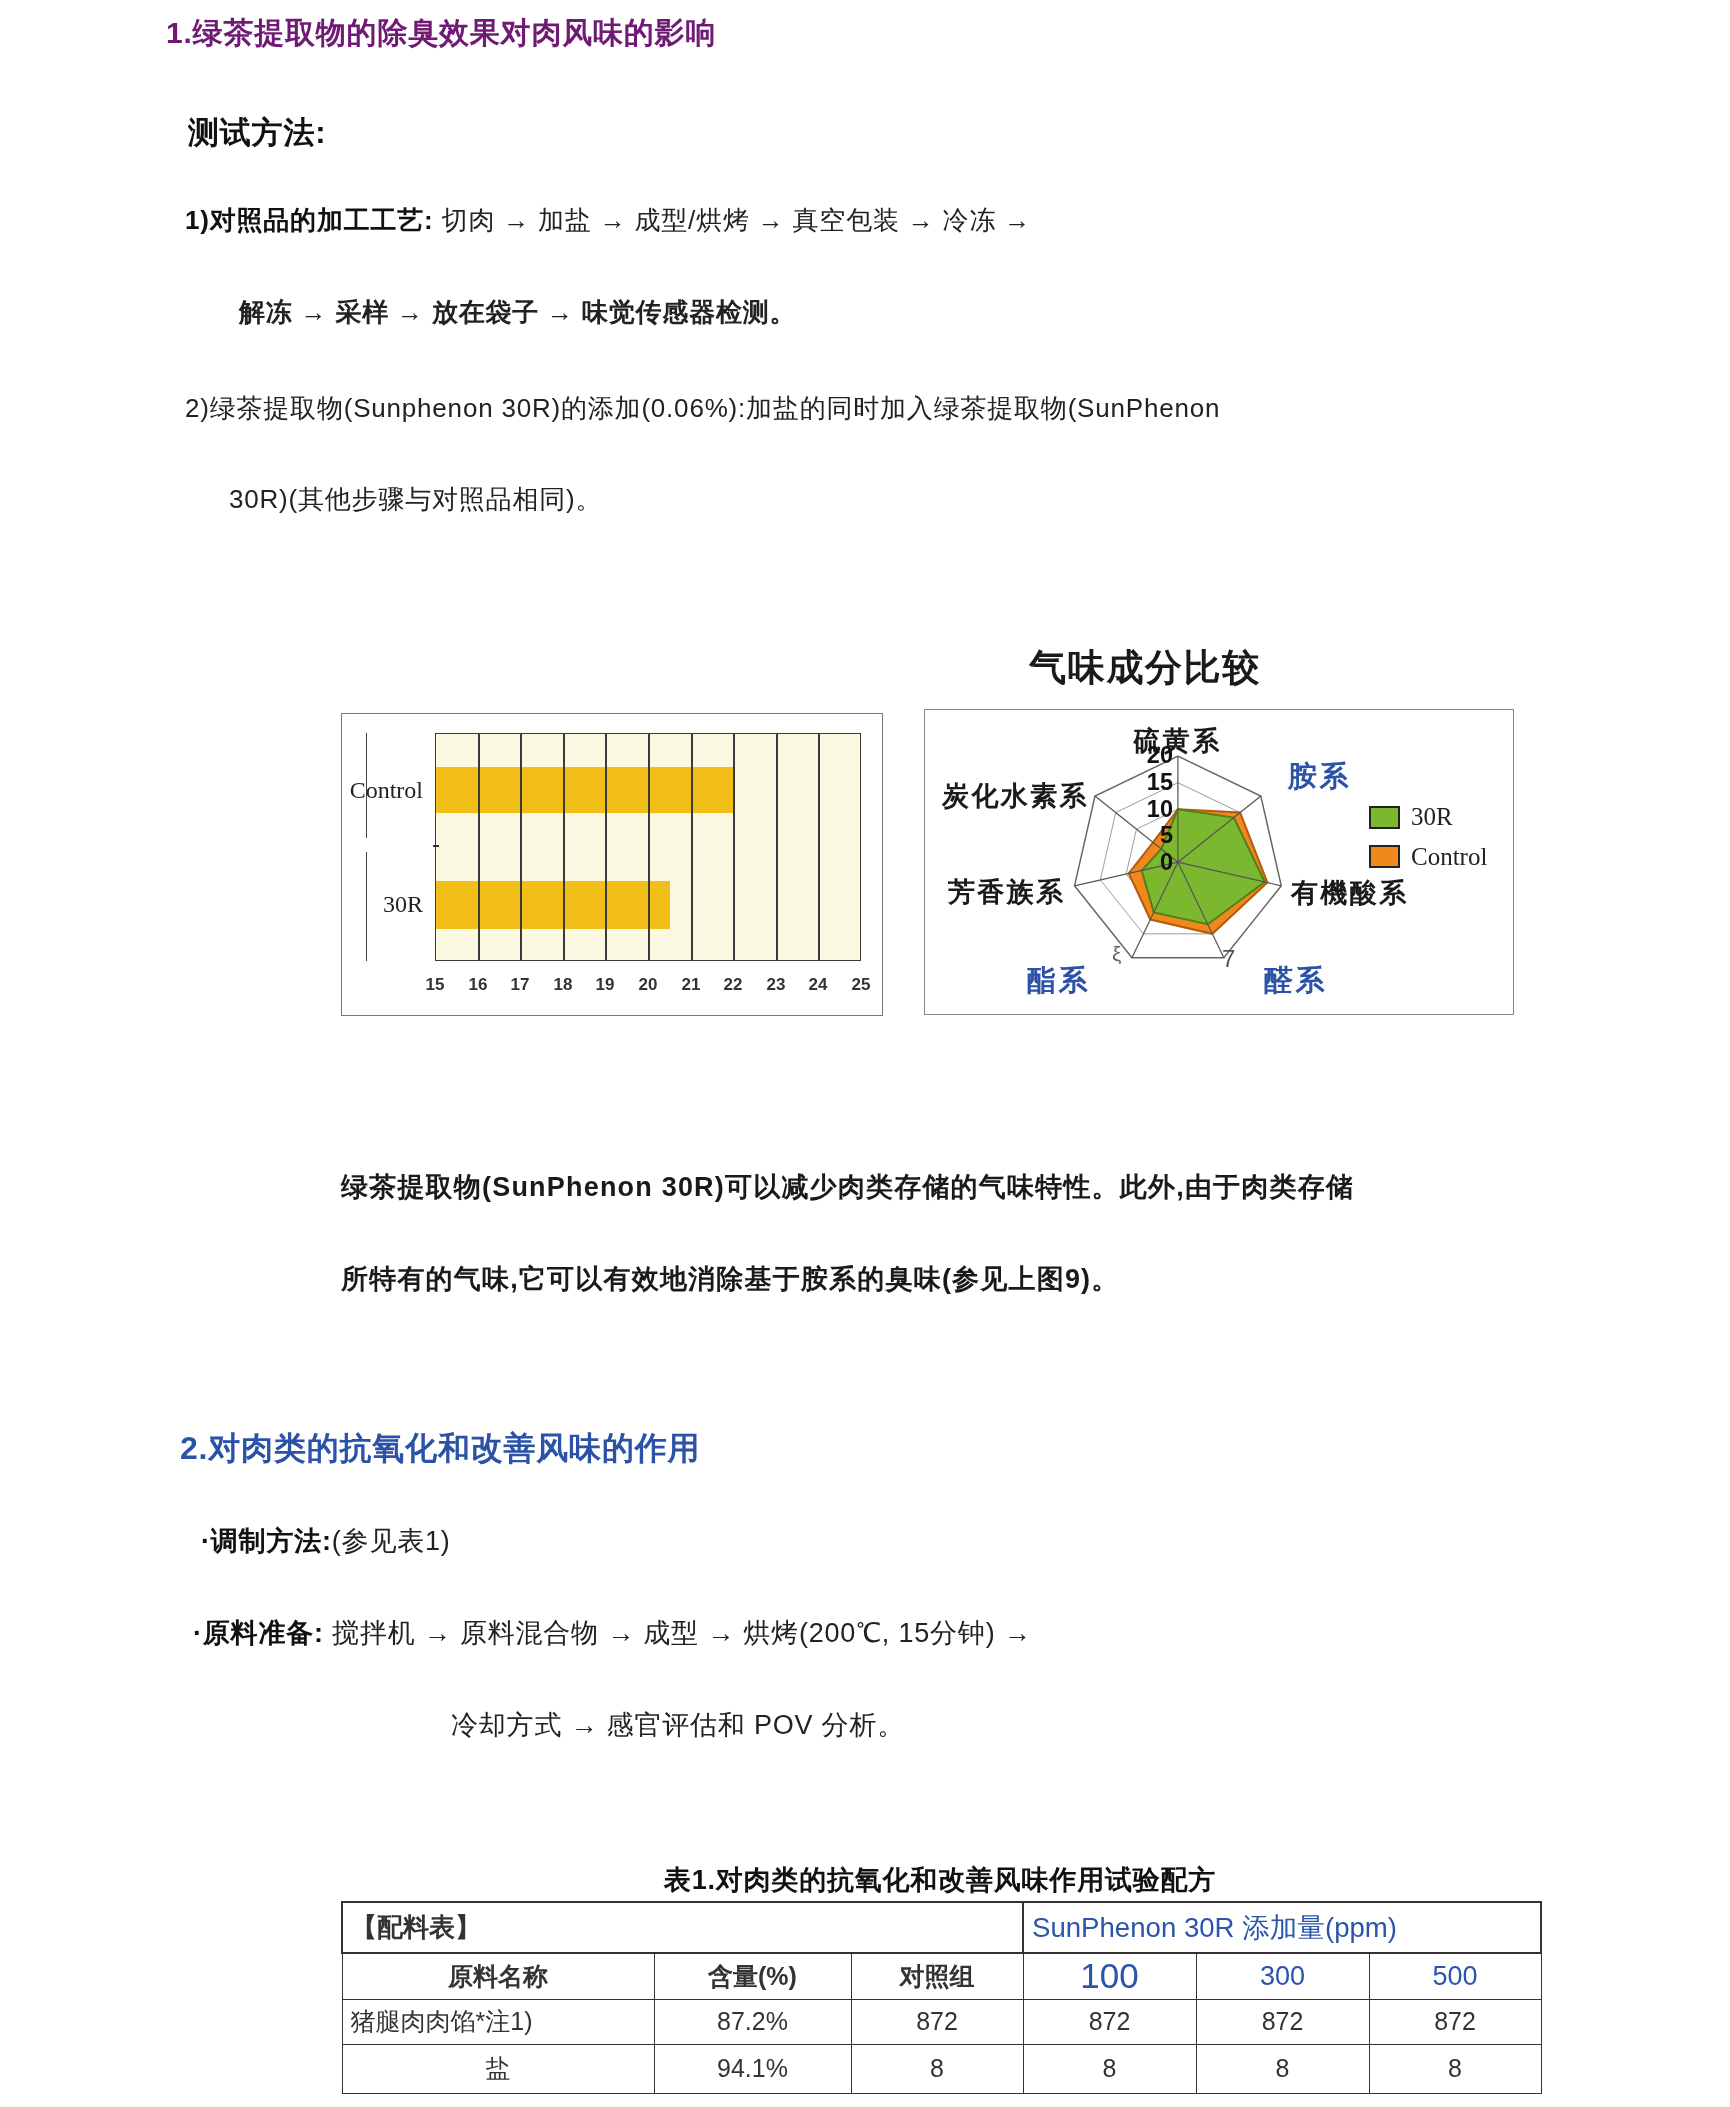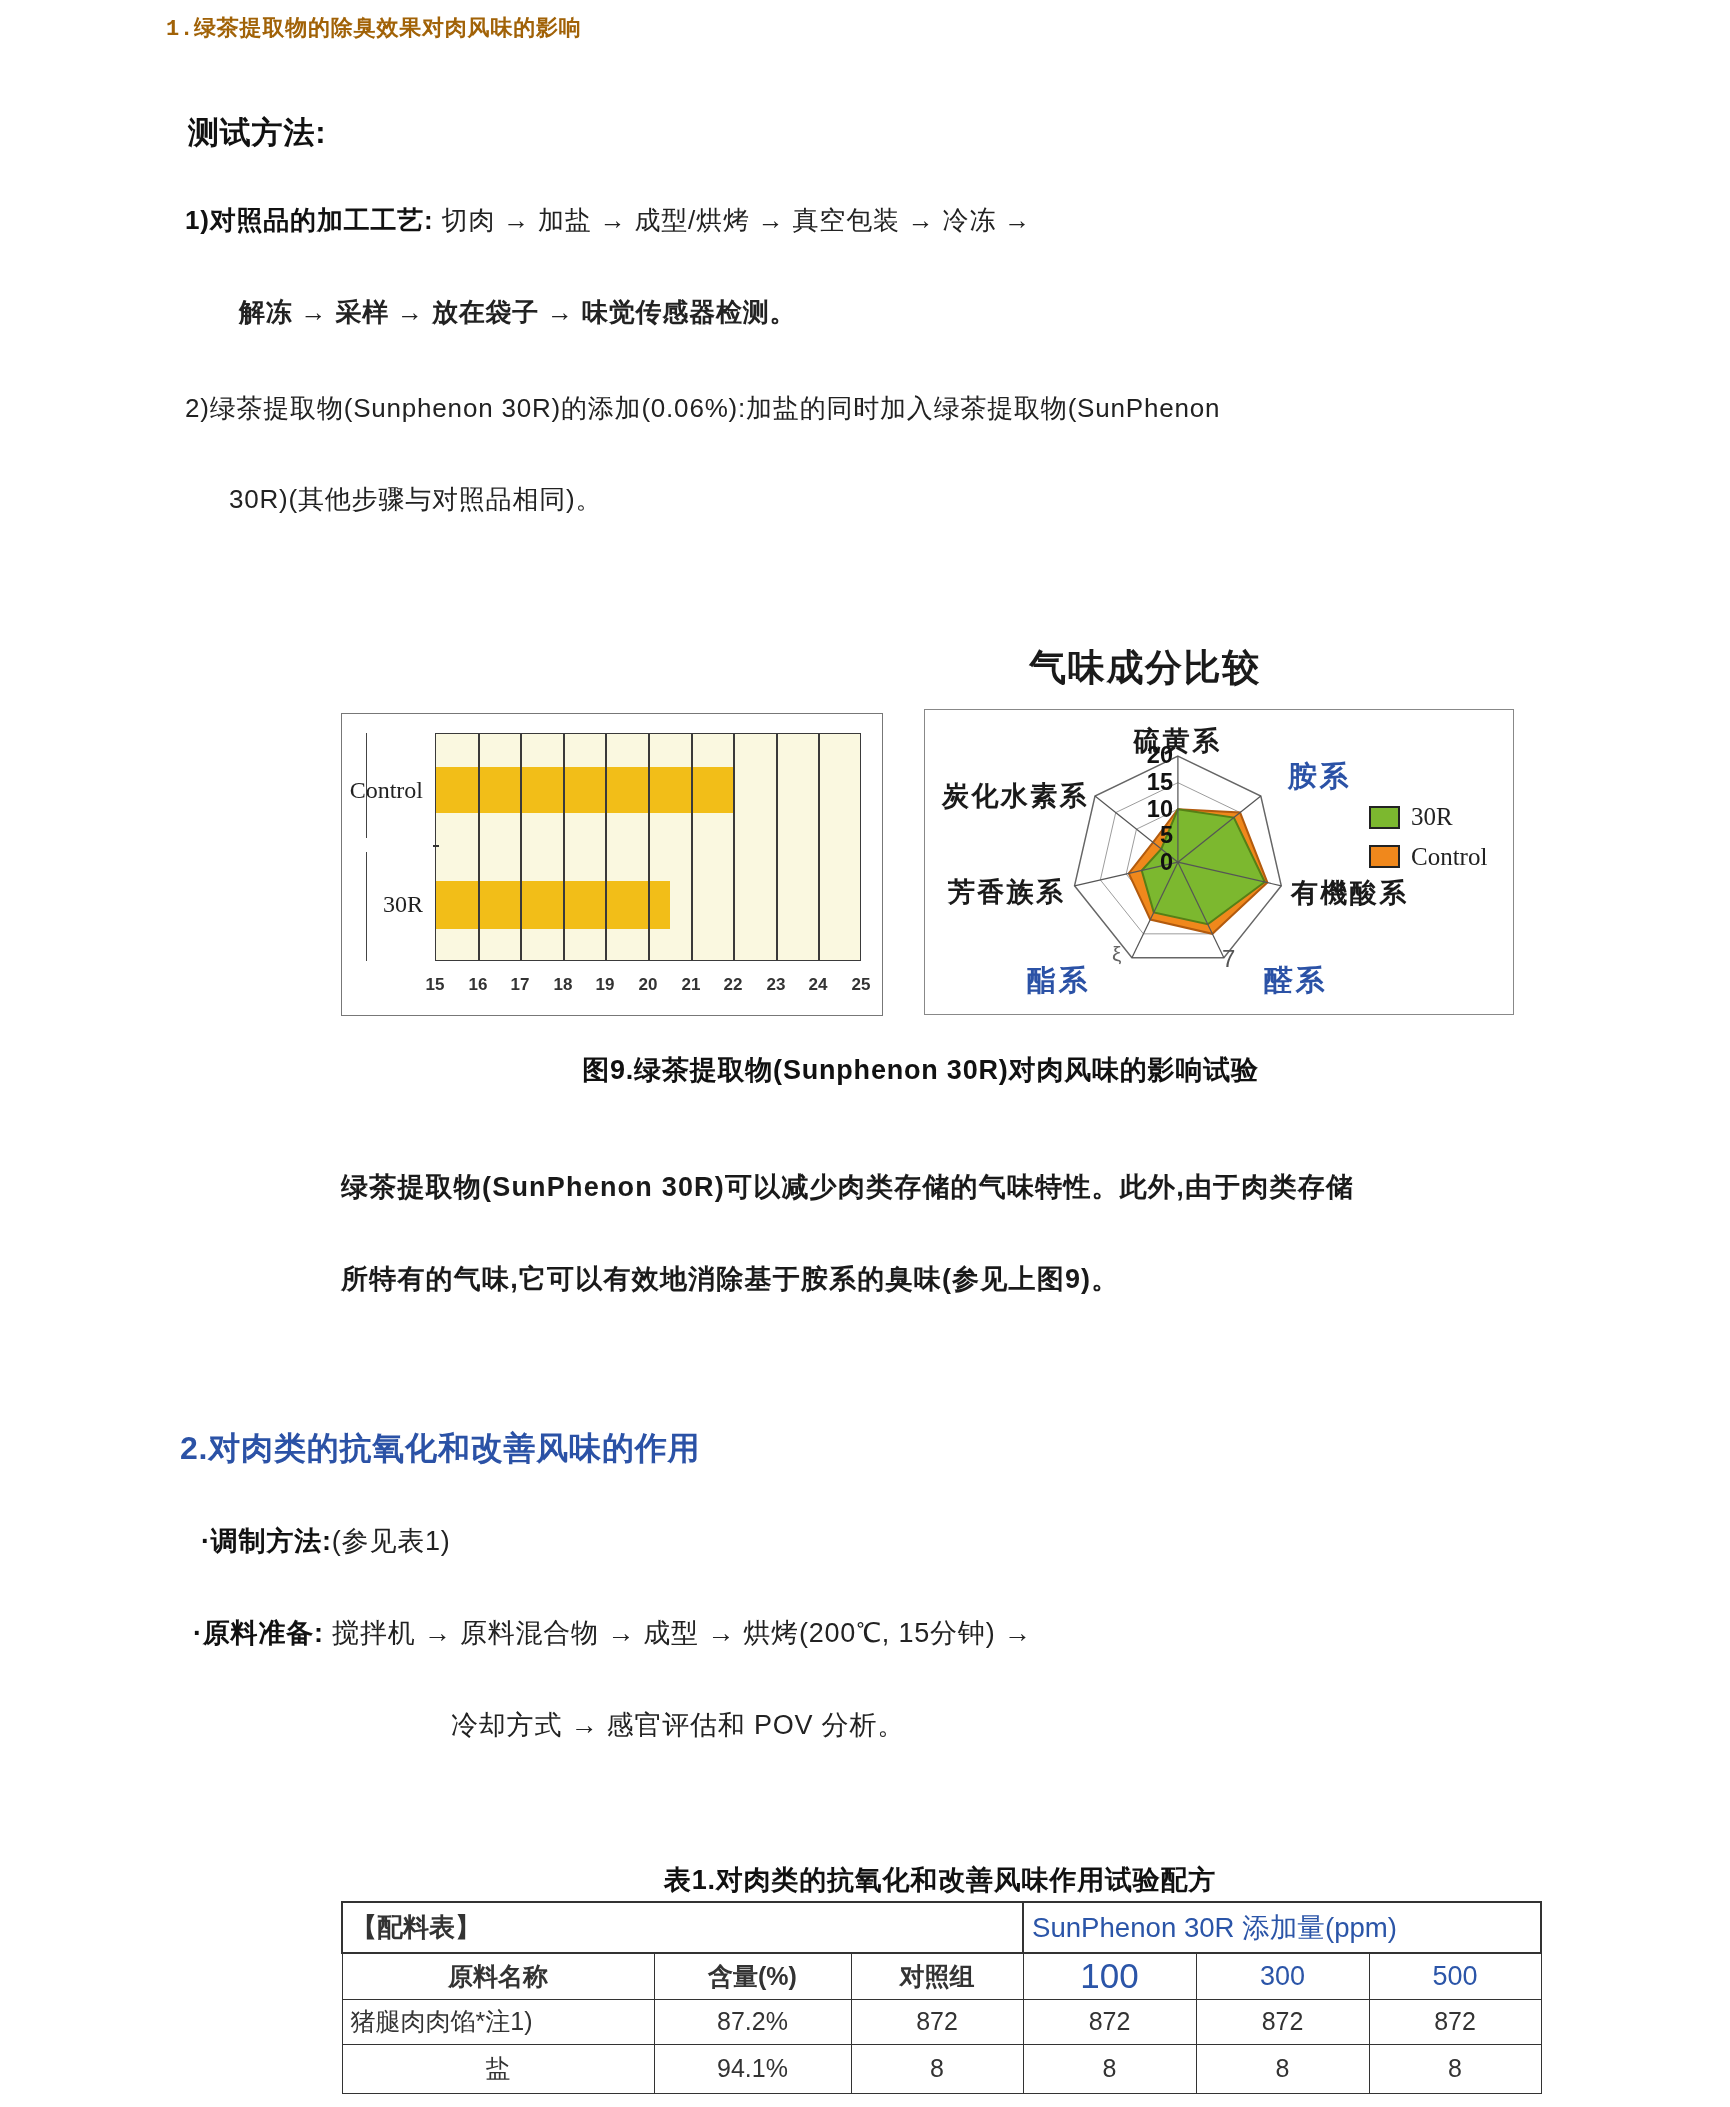--- a/index.html
+++ b/index.html
@@ -1,19 +1,19 @@
 <!DOCTYPE html>
 <html style="font-size:13px"><head>
 <meta charset="utf-8">
 <style>
   html,body{margin:0;padding:0;background:#ffffff;}
   #page{position:relative;width:1731px;height:2108px;background:#ffffff;overflow:hidden;
         font-family:"Liberation Sans",sans-serif;color:#1a1a1a;}
   .abs{position:absolute;}
-  .h1{font-size:22px;font-weight:bold;color:#a16207;letter-spacing:0.8px;font-family:Liberation Mono, monospace;}
+  .h1{font-size:30px;font-weight:bold;color:#701a75;letter-spacing:0.8px;}
   .h2{font-size:32px;font-weight:bold;color:#2B52A6;letter-spacing:0.8px;}
   .body-line{font-size:26px;color:#222;letter-spacing:0.8px;white-space:nowrap;}
   .blabel{font-weight:bold;color:#111;}
   .chart-title{font-size:37px;font-weight:bold;color:#1a1a1a;text-align:center;letter-spacing:1.6px;}
   .panel{border:1.6px solid #777;background:#fff;box-sizing:border-box;}
   .plot{position:absolute;background:#FAF8E0;border:1.6px solid #3a3a3a;box-sizing:border-box;}
   .gridline{position:absolute;top:0;bottom:0;width:1.6px;background:#3a3a3a;}
   .hbar{position:absolute;left:0;}
   .cat-label{position:absolute;font-family:"Liberation Serif",serif;font-size:24px;color:#222;
              text-align:right;}
@@ -93,21 +93,20 @@
         <line x1="312" y1="188" x2="312.0" y2="57.0" stroke="#555" stroke-width="1.5"></line>
         <line x1="312" y1="188" x2="414.4" y2="106.3" stroke="#555" stroke-width="1.5"></line>
         <line x1="312" y1="188" x2="439.7" y2="217.2" stroke="#555" stroke-width="1.5"></line>
         <line x1="312" y1="188" x2="368.8" y2="306.0" stroke="#555" stroke-width="1.5"></line>
         <line x1="312" y1="188" x2="255.2" y2="306.0" stroke="#555" stroke-width="1.5"></line>
         <line x1="312" y1="188" x2="184.3" y2="217.2" stroke="#555" stroke-width="1.5"></line>
         <line x1="312" y1="188" x2="209.6" y2="106.3" stroke="#555" stroke-width="1.5"></line>
       </svg>
   <div style="position: absolute; left: 204px; top: 13px; width: 97px; text-align: center; font-weight: bold; letter-spacing: 2.4px; font-size: 27px; color: rgb(26, 26, 26); white-space: nowrap;">硫黄系</div><div style="position: absolute; left: 363px; top: 47px; width: 105px; text-align: left; font-weight: bold; letter-spacing: 2.4px; font-size: 29px; color: rgb(43, 82, 166); white-space: nowrap;">胺系</div><div style="position: absolute; left: 366px; top: 165px; width: 146px; text-align: left; font-weight: bold; letter-spacing: 2.4px; font-size: 27px; color: rgb(26, 26, 26); white-space: nowrap;">有機酸系</div><div style="position: absolute; left: 339px; top: 251px; width: 97px; text-align: left; font-weight: bold; letter-spacing: 2.4px; font-size: 29px; color: rgb(43, 82, 166); white-space: nowrap;">醛系</div><div style="position: absolute; left: 102px; top: 251px; width: 81px; text-align: left; font-weight: bold; letter-spacing: 2.4px; font-size: 29px; color: rgb(43, 82, 166); white-space: nowrap;">酯系</div><div style="position: absolute; left: 6.5px; top: 164px; width: 134px; text-align: right; font-weight: bold; letter-spacing: 2.4px; font-size: 27px; color: rgb(26, 26, 26); white-space: nowrap;">芳香族系</div><div style="position: absolute; left: 8px; top: 68px; width: 156px; text-align: right; font-weight: bold; letter-spacing: 2.4px; font-size: 27px; color: rgb(26, 26, 26); white-space: nowrap;">炭化水素系</div><div class="rtick" style="position: absolute; left: 177px; top: 32px;">20</div><div class="rtick" style="position: absolute; left: 177px; top: 59px;">15</div><div class="rtick" style="position: absolute; left: 177px; top: 86px;">10</div><div class="rtick" style="position: absolute; left: 177px; top: 112px;">5</div><div class="rtick" style="position: absolute; left: 177px; top: 139px;">0</div><div style="position: absolute; left: 297px; top: 235px; font-size: 24px; color: rgb(85, 85, 85);">7</div><div style="position: absolute; left: 187px; top: 232px; font-size: 21px; color: rgb(102, 102, 102);">ξ</div><div class="legend-swatch" style="position: absolute; left: 444px; top: 96px; background: rgb(124, 184, 47);"></div><div class="legend-label" style="position: absolute; left: 486px; top: 93px;">30R</div><div class="legend-swatch" style="position: absolute; left: 444px; top: 135px; background: rgb(240, 136, 28);"></div><div class="legend-label" style="position: absolute; left: 486px; top: 133px;">Control</div></div>
 
-  <div class="abs caption" style="left:341px;top:1052px;width:1159px;">图9.绿茶提取物(Sunphenon 30R)对肉风味的影响试验</div>
 
   <div class="abs para" style="left:341px;top:1169px;">绿茶提取物(SunPhenon 30R)可以减少肉类存储的气味特性。此外,由于肉类存储</div>
   <div class="abs para" style="left:341px;top:1261px;">所特有的气味,它可以有效地消除基于胺系的臭味(参见上图9)。</div>
 
   <div class="abs h2" style="left:180px;top:1427px;">2.对肉类的抗氧化和改善风味的作用</div>
 
   <div class="abs body-line" style="left:201px;top:1523px;font-size:27px;">
     <span class="blabel">·调制方法:</span><span>(参见表1)</span>
   </div>
   <div class="abs body-line" style="left:193px;top:1615px;font-size:27px;">

